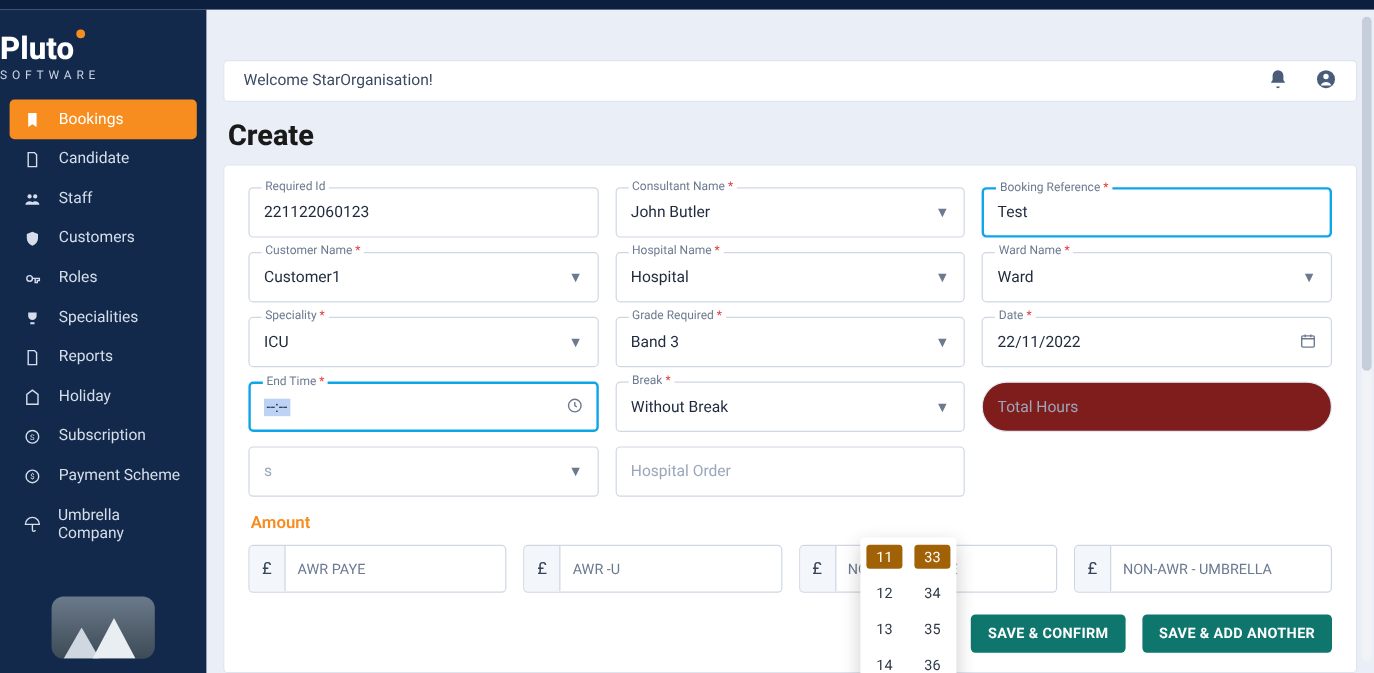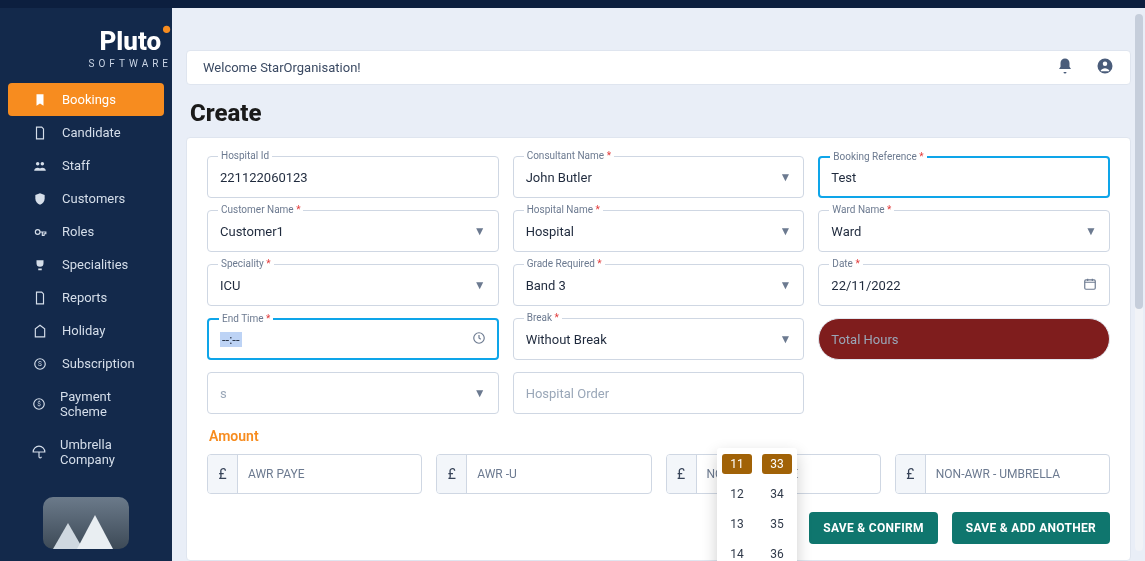--- a/index.html
+++ b/index.html
@@ -1,25 +1,25 @@
 <!DOCTYPE html>
 <html><head>
 <meta charset="utf-8">
 <style>
   * { box-sizing: border-box; margin: 0; padding: 0; font-family: -apple-system, BlinkMacSystemFont, "Segoe UI", Roboto, sans-serif; }
   body { background: #e9eef7; width: 1145px; height: 561px; overflow: hidden; }
   .top-strip { height: 8px; background: #0c1f3f; }
   .app { display: flex; height: 553px; }
   .sidebar { width: 172px; background: #13294b; color: #dbe3ef; display:flex; flex-direction:column; }
-  .logo { text-align:right; padding:18px 0 14px; }
+  .logo { text-align:left; padding:18px 0 14px; }
   .logo-main { font-size:26px; font-weight:800; color:#fff; letter-spacing:0px; }
   .logo-dot { color:#f78c1f; font-size:30px; line-height:0; vertical-align:super; }
   .logo-sub { font-size:10px; letter-spacing:4px; color:#c9d4e4; margin-top:2px; }
   .nav { padding: 0 8px; }
-  .nav-item { display:flex; align-items:center; gap:14px; padding:9px 24px; font-size:13px; border-radius:4px; cursor:pointer; color:#d5deea; }
+  .nav-item { display:flex; align-items:center; gap:14px; padding:9px 11px; font-size:13px; border-radius:4px; cursor:pointer; color:#d5deea; }
   .nav-item.active { background:#f78c1f; color:#fff; }
   .nav-item .ic { width:16px; display:inline-flex; justify-content:center; }
   .avatar-wrap { margin-top:auto; display:flex; justify-content:center; padding:12px 0; }
   .avatar { width:86px; height:52px; border-radius:10px; background:linear-gradient(#6b7a8a, #3d4a57); position:relative; overflow:hidden; }
   .avatar::before { content:""; position:absolute; left:10px; bottom:0; width:30px; height:26px; background:#cfd8e0; clip-path: polygon(50% 0, 100% 100%, 0 100%);}
   .avatar::after { content:""; position:absolute; left:34px; bottom:0; width:36px; height:34px; background:#e9eef2; clip-path: polygon(50% 0, 100% 100%, 0 100%);}
   .main { flex:1; display:flex; flex-direction:column; padding: 4px 14px 0 14px; gap:10px;margin-top:38px; }
   .welcome-bar { background:#fff; border:1px solid #dfe5ef; border-radius:4px; height:42px; display:flex; align-items:center; padding:0 16px; }
   .welcome-text { color:#3b4a63; font-size:13px; }
   .welcome-icons { margin-left:auto; display:flex; gap:22px; color:#4a5c7a; }
@@ -176,21 +176,21 @@
             </svg></span>
       </div>
     </div>
 
     <div class="page-title">Create</div>
 
     <div class="card">
       <div class="grid">
 
         <div class="field">
-          <span class="flabel"><span>Hospital Id</span></span>
+          <span class="flabel"><span>Required Id</span></span>
           <span class="val">221122060123</span>
         </div>
         <div class="field">
           <span class="flabel"><span>Consultant Name</span> <span class="req">*</span></span>
           <span class="val">John Butler</span>
           <span class="chev">▼</span>
         </div>
         <div class="field focused">
           <span class="flabel"><span>Booking Reference</span> <span class="req">*</span></span>
           <span class="val">Test</span>

